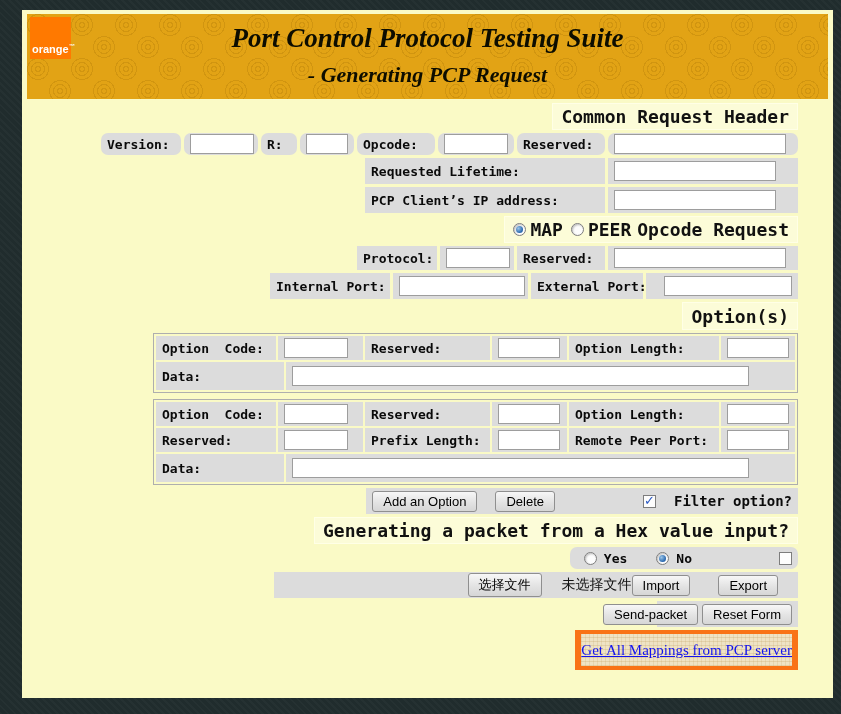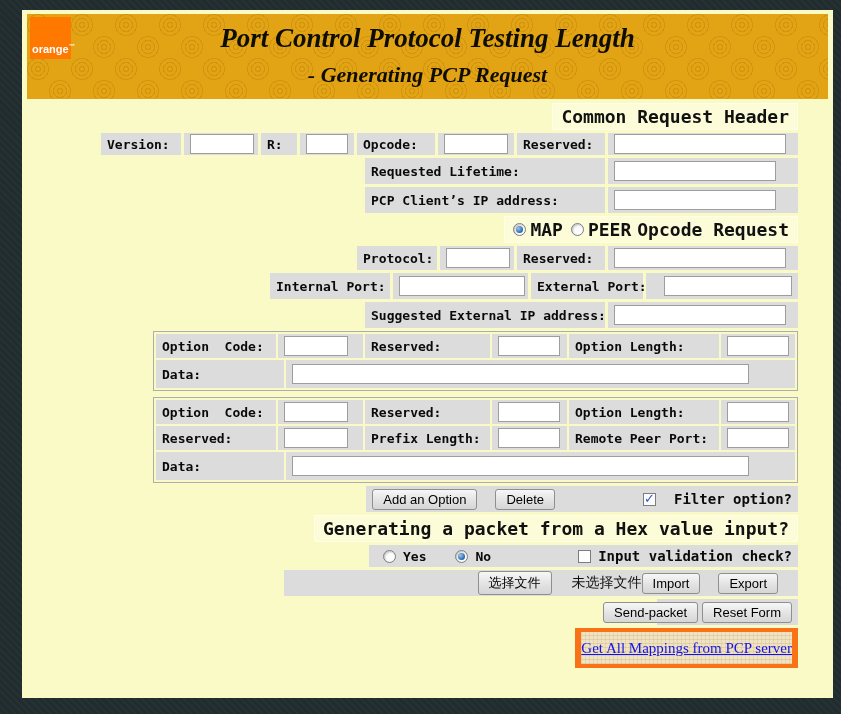--- a/index.html
+++ b/index.html
@@ -74,21 +74,21 @@
     border:1px solid #9d9d9d;
     font:13px "Liberation Sans", sans-serif;
   }
   .in-tall { height:22px; }
   
   .w80{width:80px;} .w74{width:74px;} .w36{width:36px;} .w54{width:54px;}
   .w78{width:78px;} .w76{width:76px;} .w88{width:88px;}
   .w240{width:240px;} .w120{width:120px;} .w135{width:135px;} .w112{width:112px;}
   .w85{width:85px;} .w125{width:125px;} .w75{width:75px;} .w150{width:150px;}
   .w128{width:128px;}
-  .h22{min-height:22px;} .h24{min-height:24px;} .h26{min-height:26px;} .h28{min-height:28px;}
+  .h22{min-height:22px;border-radius:7px;} .h24{min-height:24px;} .h26{min-height:26px;} .h28{min-height:28px;}
   
   .opt-block {
     border:1px solid #aeaeae;
     padding:2px;
     display:flex; flex-direction:column; gap:2px;
   }
   .opt-block .trow { gap:2px; }
   
   .btn {
     font:13px "Liberation Sans", sans-serif; color:#000;
@@ -135,21 +135,21 @@
 </style>
 </head>
 <body>
 
 <div class="page">
 
   <div class="band">
     <div class="logo">
       <span class="logo-text"><span>orange</span><sup>™</sup></span>
     </div>
-    <h1>Port Control Protocol Testing Length</h1>
+    <h1>Port Control Protocol Testing Suite</h1>
     <h2>- Generating PCP Request</h2>
   </div>
 
   <div class="tbl">
 
     <div class="trow">
       <div class="cell sec grow h26">
         <span class="sec-title">Common Request Header</span>
       </div>
     </div>
@@ -232,29 +232,26 @@
           <input type="text" class="in-tall" style="width: 126px;">
         </div>
       <div class="cell w112 h26">
           <span class="lbl">External Port:</span>
         </div>
       <div class="cell grow h26">
           <input type="text" class="in-tall" style="width: 128px; margin-left: 12px;">
         </div>
     </div>
 
-    <div class="trow">
-      <div class="cell w240 h26">
-          <span class="lbl">Suggested External IP address:</span>
-        </div>
-      <div class="cell grow h26">
-          <input type="text" class="in-tall" style="width: calc(100% - 6px);">
-        </div>
-    </div>
-
+
+    <div class="trow">
+      <div class="cell sec grow h28">
+        <span class="sec-title">Option(s)</span>
+      </div>
+    </div>
 
     <div class="opt-block">
       <div class="trow">
         <div class="cell w120 h24">
             <span class="lbl">Option  Code:</span>
           </div>
         <div class="cell w85 h24">
             <input type="text" style="width: 64px;">
           </div>
         <div class="cell w125 h24">
@@ -346,30 +343,29 @@
       </div>
     </div>
 
     <div class="trow">
       <div class="cell grow h22" style="gap:7px">
         <span class="radio" style="margin-left:8px"></span>
         <span class="lbl">Yes</span>
         <span class="radio checked" style="margin-left:22px"></span>
         <span class="lbl">No</span>
         <span class="checkbox" style="margin-left:80px"></span>
-        <span class="lbl" style="font-size:14px">Input validation check?</span>
       </div>
     </div>
 
     <div class="trow">
       <div class="cell grow h26">
         <button class="btn" style="margin-left:188px">选择文件</button>
         <span class="cn" style="margin-left:20px">未选择文件</span>
         <button class="btn" style="margin-left:auto">Import</button>
-        <button class="btn" style="margin-left:18px;margin-right:14px">Export</button>
+        <button class="btn" style="margin-left:28px;margin-right:14px">Export</button>
       </div>
     </div>
 
     <div class="trow">
       <div class="cell grow h26" style="justify-content:center; gap:4px">
         <button class="btn" style="margin-left:-60px">Send-packet</button>
         <button class="btn">Reset Form</button>
       </div>
     </div>
 

